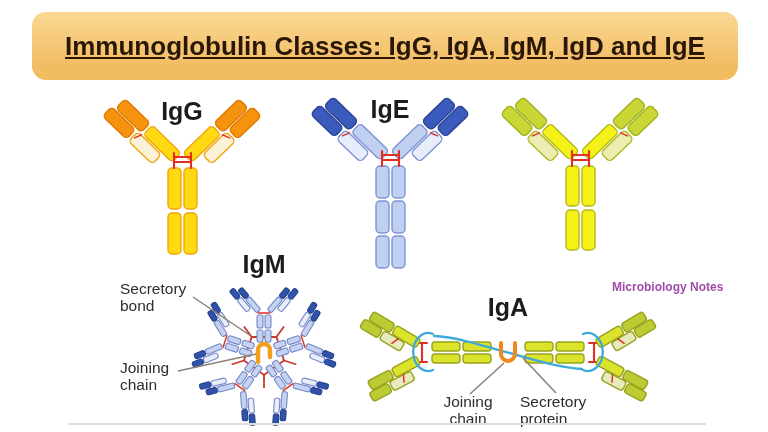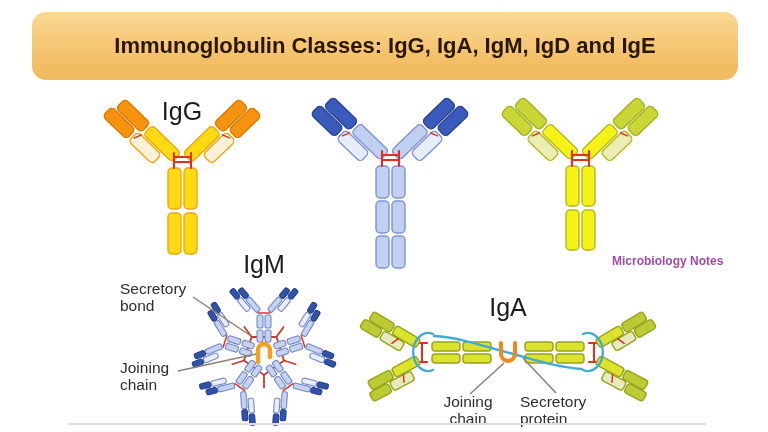--- a/index.html
+++ b/index.html
@@ -1,25 +1,25 @@
 <!DOCTYPE html>
 <html style="--c-header-bg-top: #FAD893; --c-header-bg-bottom: #F2BC62; --c-header-text: #2A1708; --c-label-text: #1C1C1C; --c-annotation-text: #2D2D2D; --c-watermark: #A14BA8; --c-bond-red: #E03024; --c-leader: #8C7F76; --c-divider: #DEDEDE; --c-igg-heavy: #FFD912; --c-igg-heavy-stroke: #F0A60A; --c-igg-tip: #F5930E; --c-igg-tip-stroke: #E07800; --c-igg-pale: #FBF0D8; --c-ige-body: #C0D0F0; --c-ige-stroke: #7D93D6; --c-ige-tip: #3A5BBB; --c-ige-tip-stroke: #2A4394; --c-ige-pale: #E7EDFA; --c-igd-body: #F5F217; --c-igd-stroke: #B3B81C; --c-igd-tip: #C9D636; --c-igd-tip-stroke: #9FB31F; --c-igd-pale: #EBEDB2; --c-igm-body: #C5D3F1; --c-igm-stroke: #7488C9; --c-igm-tip: #3052A8; --c-igm-tip-stroke: #24408F; --c-igm-pale: #E8EEFA; --c-igm-bond: #C8392B; --c-igm-j: #F2A01E; --c-iga-body: #DCE32C; --c-iga-stroke: #97A41C; --c-iga-tip: #BCCB33; --c-iga-pale: #E6EABC; --c-iga-secretory: #3FA9DC; --c-iga-j: #F08820;"><head>
 <meta charset="utf-8">
 <style>
   html,body{margin:0;padding:0;background:#fff;}
   .canvas{position:relative;width:768px;height:432px;background:#ffffff;overflow:hidden;
           font-family:"Liberation Sans",sans-serif;}
   .header{position:absolute;left:32px;top:12px;width:706px;height:68px;border-radius:14px;
           background:linear-gradient(180deg,var(--c-header-bg-top) 0%,var(--c-header-bg-bottom) 80%);
           display:flex;align-items:center;justify-content:center;}
-  .header span{font-size:22px;font-weight:bold;color:var(--c-header-text);white-space:nowrap;}
-  .ig-label{position:absolute;width:64px;text-align:center;font-size:25px;font-weight:normal;
+  .header span{font-size:26px;font-weight:bold;color:var(--c-header-text);white-space:nowrap;text-decoration:underline;}
+  .ig-label{position:absolute;width:64px;text-align:center;font-size:25px;font-weight:bold;
             color:var(--c-label-text);}
   .annot{position:absolute;font-size:15.5px;line-height:1.08;color:var(--c-annotation-text);}
-  .watermark{position:absolute;left:612px;top:254px;width:140px;font-size:12px;font-weight:bold;
+  .watermark{position:absolute;left:612px;top:280px;width:140px;font-size:12px;font-weight:bold;
              color:var(--c-watermark);}
   .divider{position:absolute;left:68px;top:423px;width:638px;height:2px;background:var(--c-divider);}
   svg{position:absolute;overflow:visible;}
   svg rect{stroke-width:1.4;}
   .bond{stroke:var(--c-bond-red);stroke-width:2.1;stroke-linecap:round;fill:none;}
   .bond.thin{stroke-width:1.5;}
   .leader{stroke:var(--c-leader);stroke-width:1.5;}
   .igg .heavy{fill:var(--c-igg-heavy);stroke:var(--c-igg-heavy-stroke);}
   .igg .tip{fill:var(--c-igg-tip);stroke:var(--c-igg-tip-stroke);}
   .igg .pale{fill:var(--c-igg-pale);stroke:var(--c-igg-heavy-stroke);}
@@ -68,20 +68,21 @@
       <rect class="heavy" x="82" y="111" width="13" height="41" rx="4"></rect>
     </g>
     <g>
       <line class="bond" x1="72" y1="55" x2="89" y2="55"></line>
       <line class="bond" x1="72" y1="60" x2="89" y2="60"></line>
       <line class="bond" x1="72" y1="51" x2="72" y2="66"></line>
       <line class="bond" x1="89" y1="51" x2="89" y2="66"></line>
     </g>
   </svg>
 
+  <div class="ig-label" style="left:358px;top:95px">IgE</div>
   <svg class="ige" style="left:310px;top:100px" width="160" height="172" viewBox="0 0 160 172">
     <g id="ige-arm">
       <g transform="translate(76,57) rotate(-46)">
         <rect class="pale" x="-21.5" y="-48" width="13" height="33" rx="4"></rect>
         <rect class="tip" x="-21.5" y="-84" width="13" height="33" rx="4"></rect>
         <rect class="heavy" x="-6.5" y="-42" width="13" height="40" rx="4"></rect>
         <rect class="tip" x="-6.5" y="-80" width="13" height="35" rx="4"></rect>
         <line class="bond thin" x1="-8" y1="-43" x2="-15" y2="-46"></line>
       </g>
     </g>

